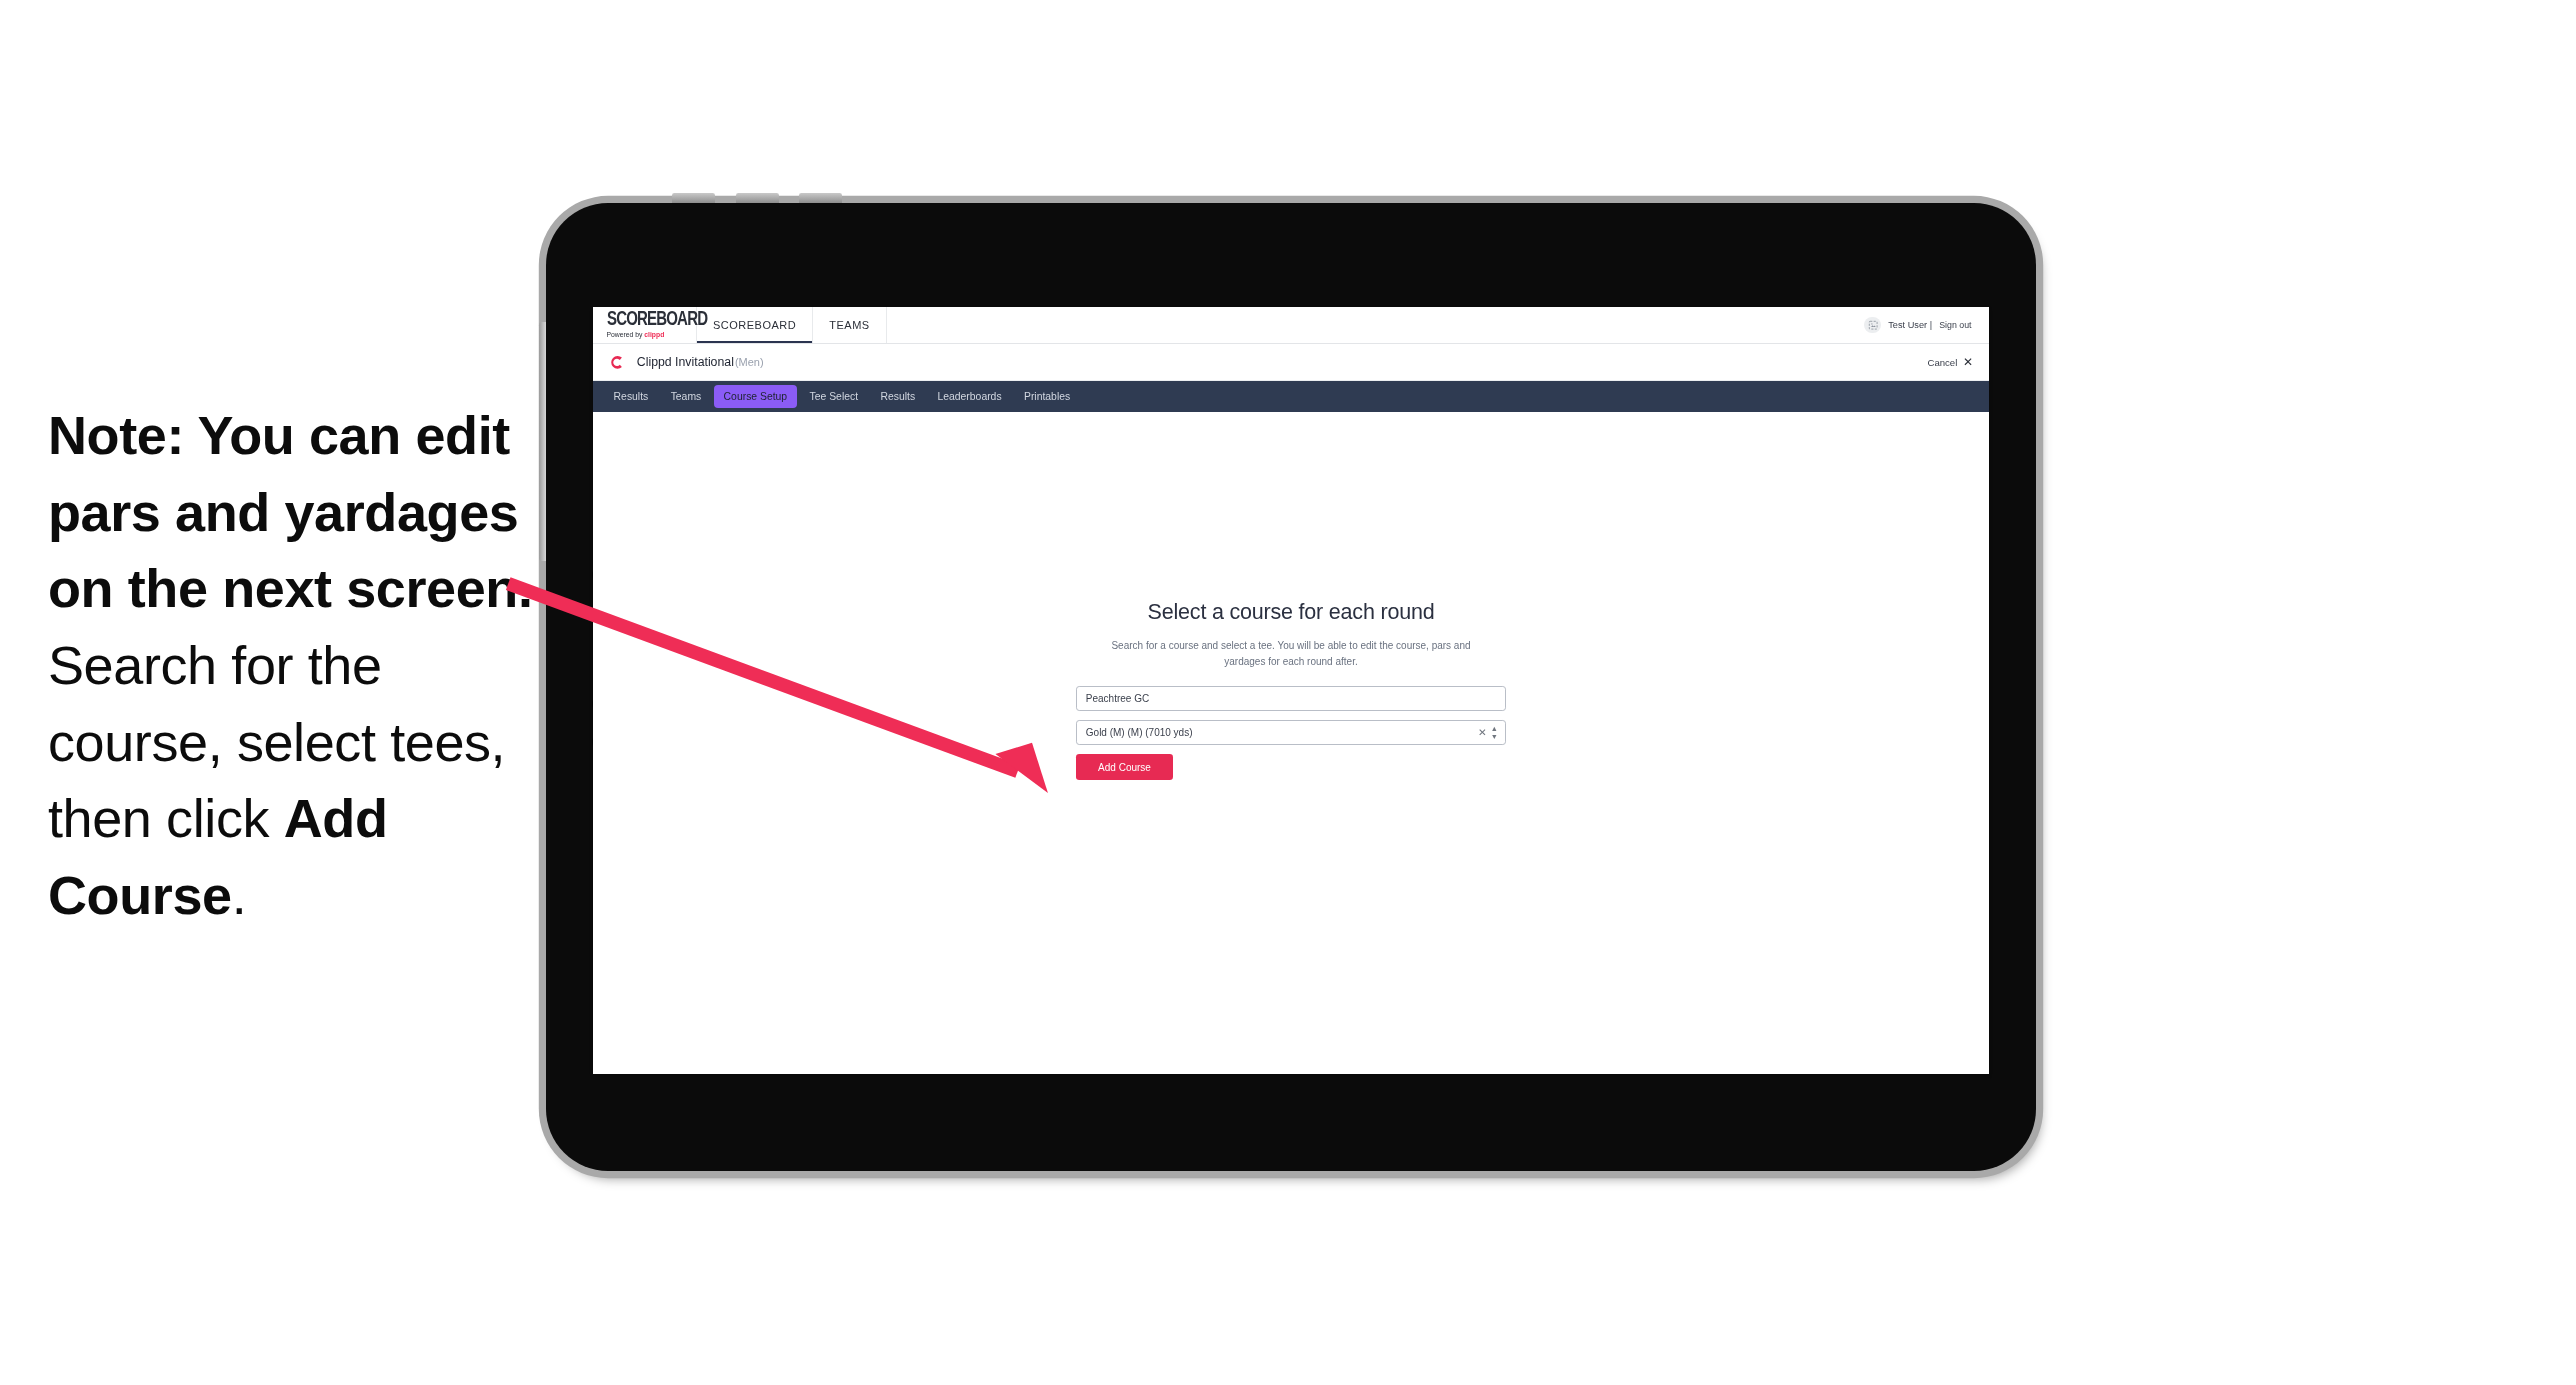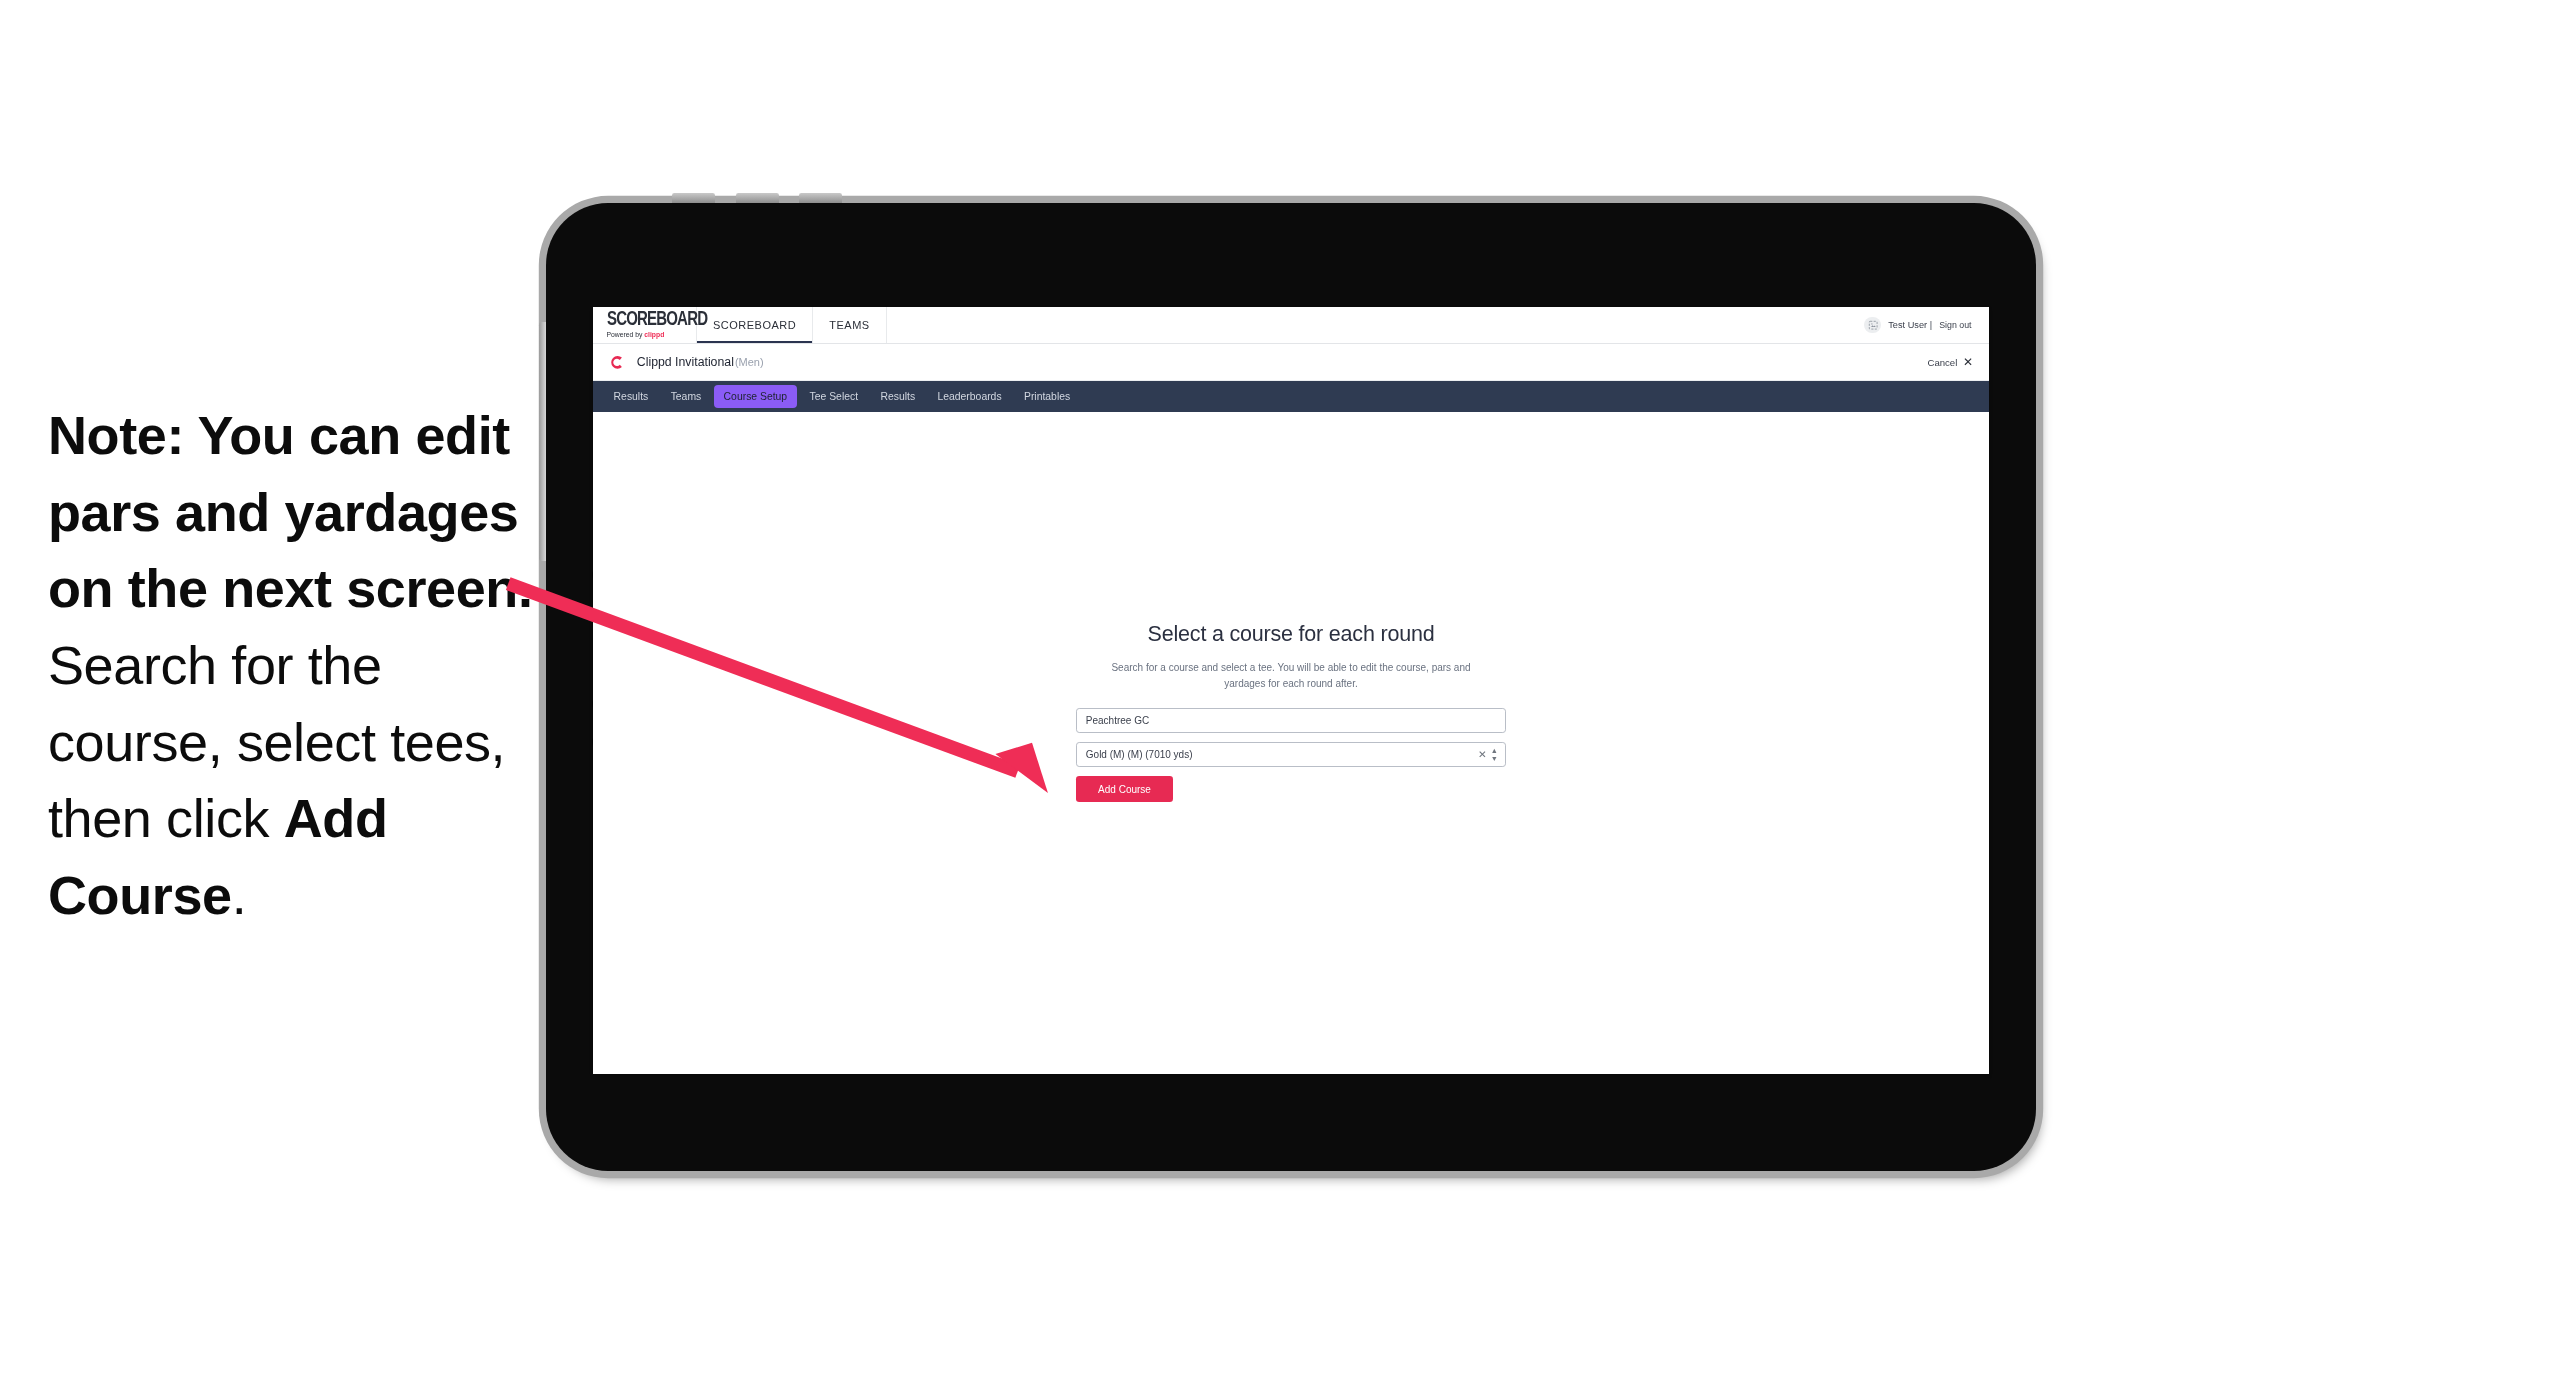--- a/index.html
+++ b/index.html
@@ -153,21 +153,21 @@
   
   .body-area{
     height:calc(767px - 37px - 37px - 31px);
     background:#fff; position:relative;
   }
   .center-card{
     position:absolute; left:50%; top:188px; transform:translateX(-50%);
     width:430px; text-align:center;
   }
   .card-title{
-    font-size:21.5px; color:#2b3040; font-weight:400; letter-spacing:-0.2px;margin-top:22px;
+    font-size:21.5px; color:#2b3040; font-weight:400; letter-spacing:-0.2px;
   }
   .card-desc{
     margin-top:12.7px; font-size:10px; color:#6a7280; line-height:1.6;
     padding:0 30px;
   }
   .field-row{ margin-top:16px; display:flex; }
   .search-input{
     width:100%; height:25.5px; border:0.8px solid #b9bec7; border-radius:3.2px;
     background:#fff; font-size:10px; color:#3a3f4b;
     padding:0 8.8px; font-family:"Liberation Sans", sans-serif;

